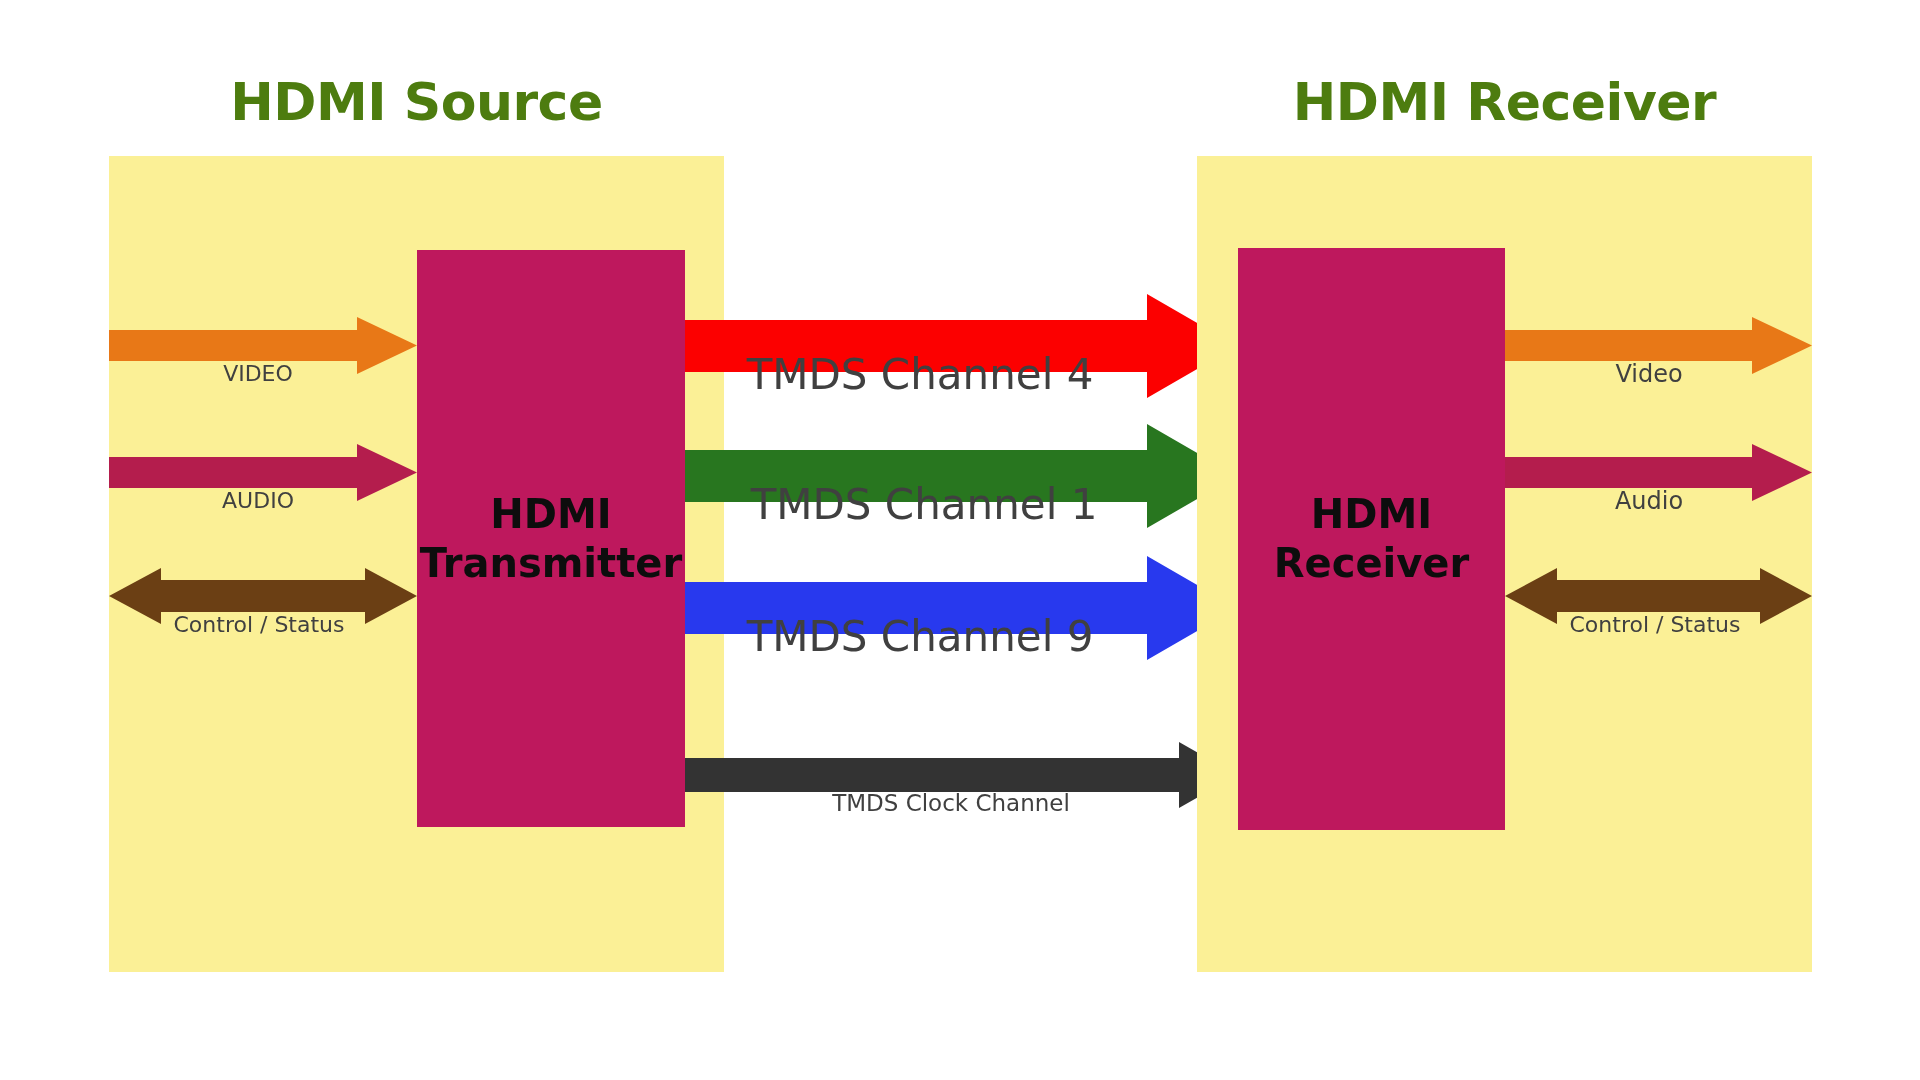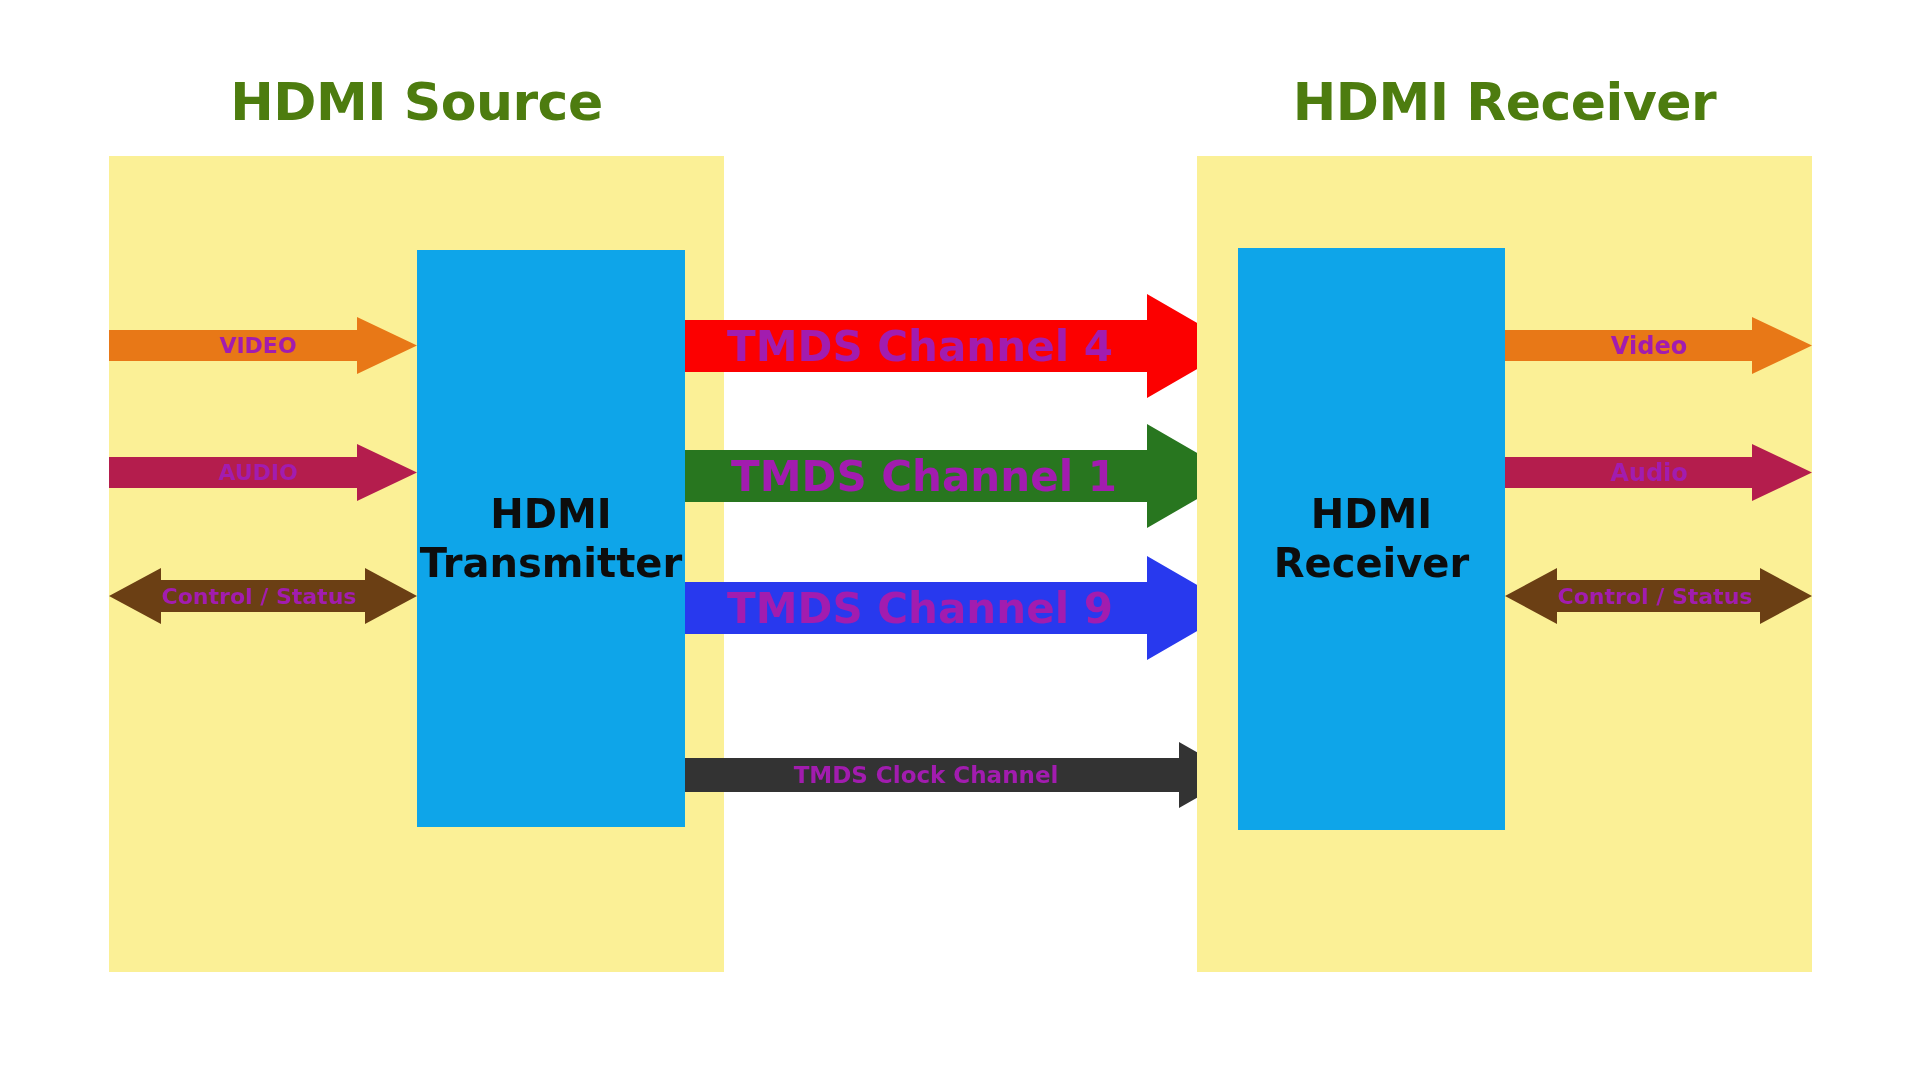--- a/index.html
+++ b/index.html
@@ -39,21 +39,21 @@
     letter-spacing: -0.5px;
     white-space: nowrap;
     text-align: center;
   }
   #title-source   { left: 109px; top: 72px; width: 615px; }
   #title-receiver { left: 1197px; top: 72px; width: 615px; }
 
   
   .device-box {
     position: absolute;
-    background: #0ea5e9;
+    background: #be185d;
     display: flex;
     align-items: center;
     justify-content: center;
   }
   #box-transmitter { left: 417px;  top: 250px; width: 268px; height: 577px; }
   #box-receiver    { left: 1238px; top: 248px; width: 267px; height: 582px; }
   .device-label {
     color: #0d0d0d;
     font-weight: bold;
     font-size: 40px;
@@ -65,24 +65,25 @@
   
   .arrow-svg {
     position: absolute;
     overflow: visible;
   }
   .arrow-label {
     position: absolute;
     display: flex;
     align-items: center;
     justify-content: center;
-    color: #a21caf;
-    font-weight: bold;
+    color: #404040;
+    font-weight: normal;
     white-space: nowrap;
     pointer-events: none;
+    margin-top: 28px;
   }
   .lbl-sm  { font-size: 22px; }
   .lbl-md  { font-size: 24px; }
   .lbl-lg  { font-size: 42px; }
   .lbl-clk { font-size: 23px; }
 </style>
 </head>
 <body>
 
 <div class="stage">
@@ -121,21 +122,21 @@
   <div class="arrow-label lbl-lg" style="left:689px; top:424px; width:470px; height:104px;">TMDS Channel 1</div>
 
   <svg class="arrow-svg" style="left:685px; top:556px;" width="552" height="104" viewBox="0 0 552 104">
     <polygon points="0,26 462,26 462,0 552,52 462,104 462,78 0,78" fill="#2839ee"></polygon>
   </svg>
   <div class="arrow-label lbl-lg" style="left:685px; top:556px; width:470px; height:104px;">TMDS Channel 9</div>
 
   <svg class="arrow-svg" style="left:685px; top:742px;" width="552" height="66" viewBox="0 0 552 66">
     <polygon points="0,16 494,16 494,0 552,33 494,66 494,50 0,50" fill="#333333"></polygon>
   </svg>
-  <div class="arrow-label lbl-clk" style="left:652px; top:742px; width:500px; height:66px;padding-left:24px;">TMDS Clock Channel</div>
+  <div class="arrow-label lbl-clk" style="left:677px; top:742px; width:500px; height:66px;padding-left:24px;">TMDS Clock Channel</div>
 
   <div class="panel" id="panel-receiver"></div>
   <div class="section-title" id="title-receiver">HDMI Receiver</div>
 
   <div class="device-box" id="box-receiver">
     <div class="device-label">HDMI
 Receiver</div>
   </div>
 
   <svg class="arrow-svg" style="left:1505px; top:317px;" width="307" height="57" viewBox="0 0 307 57">

